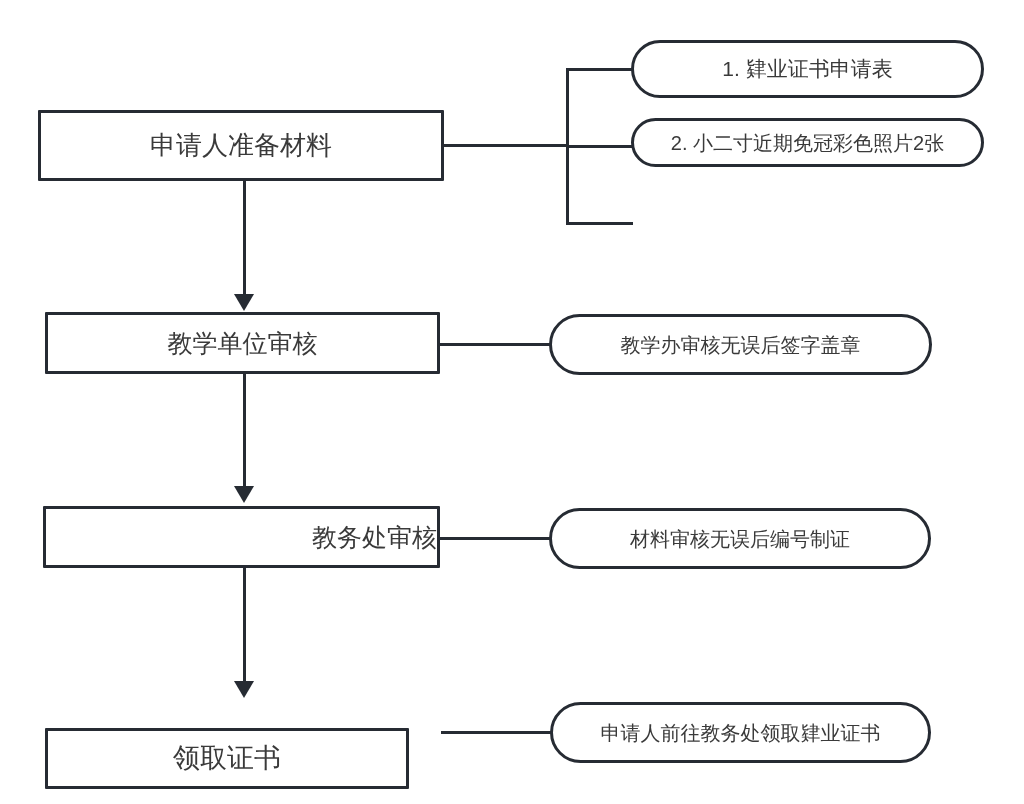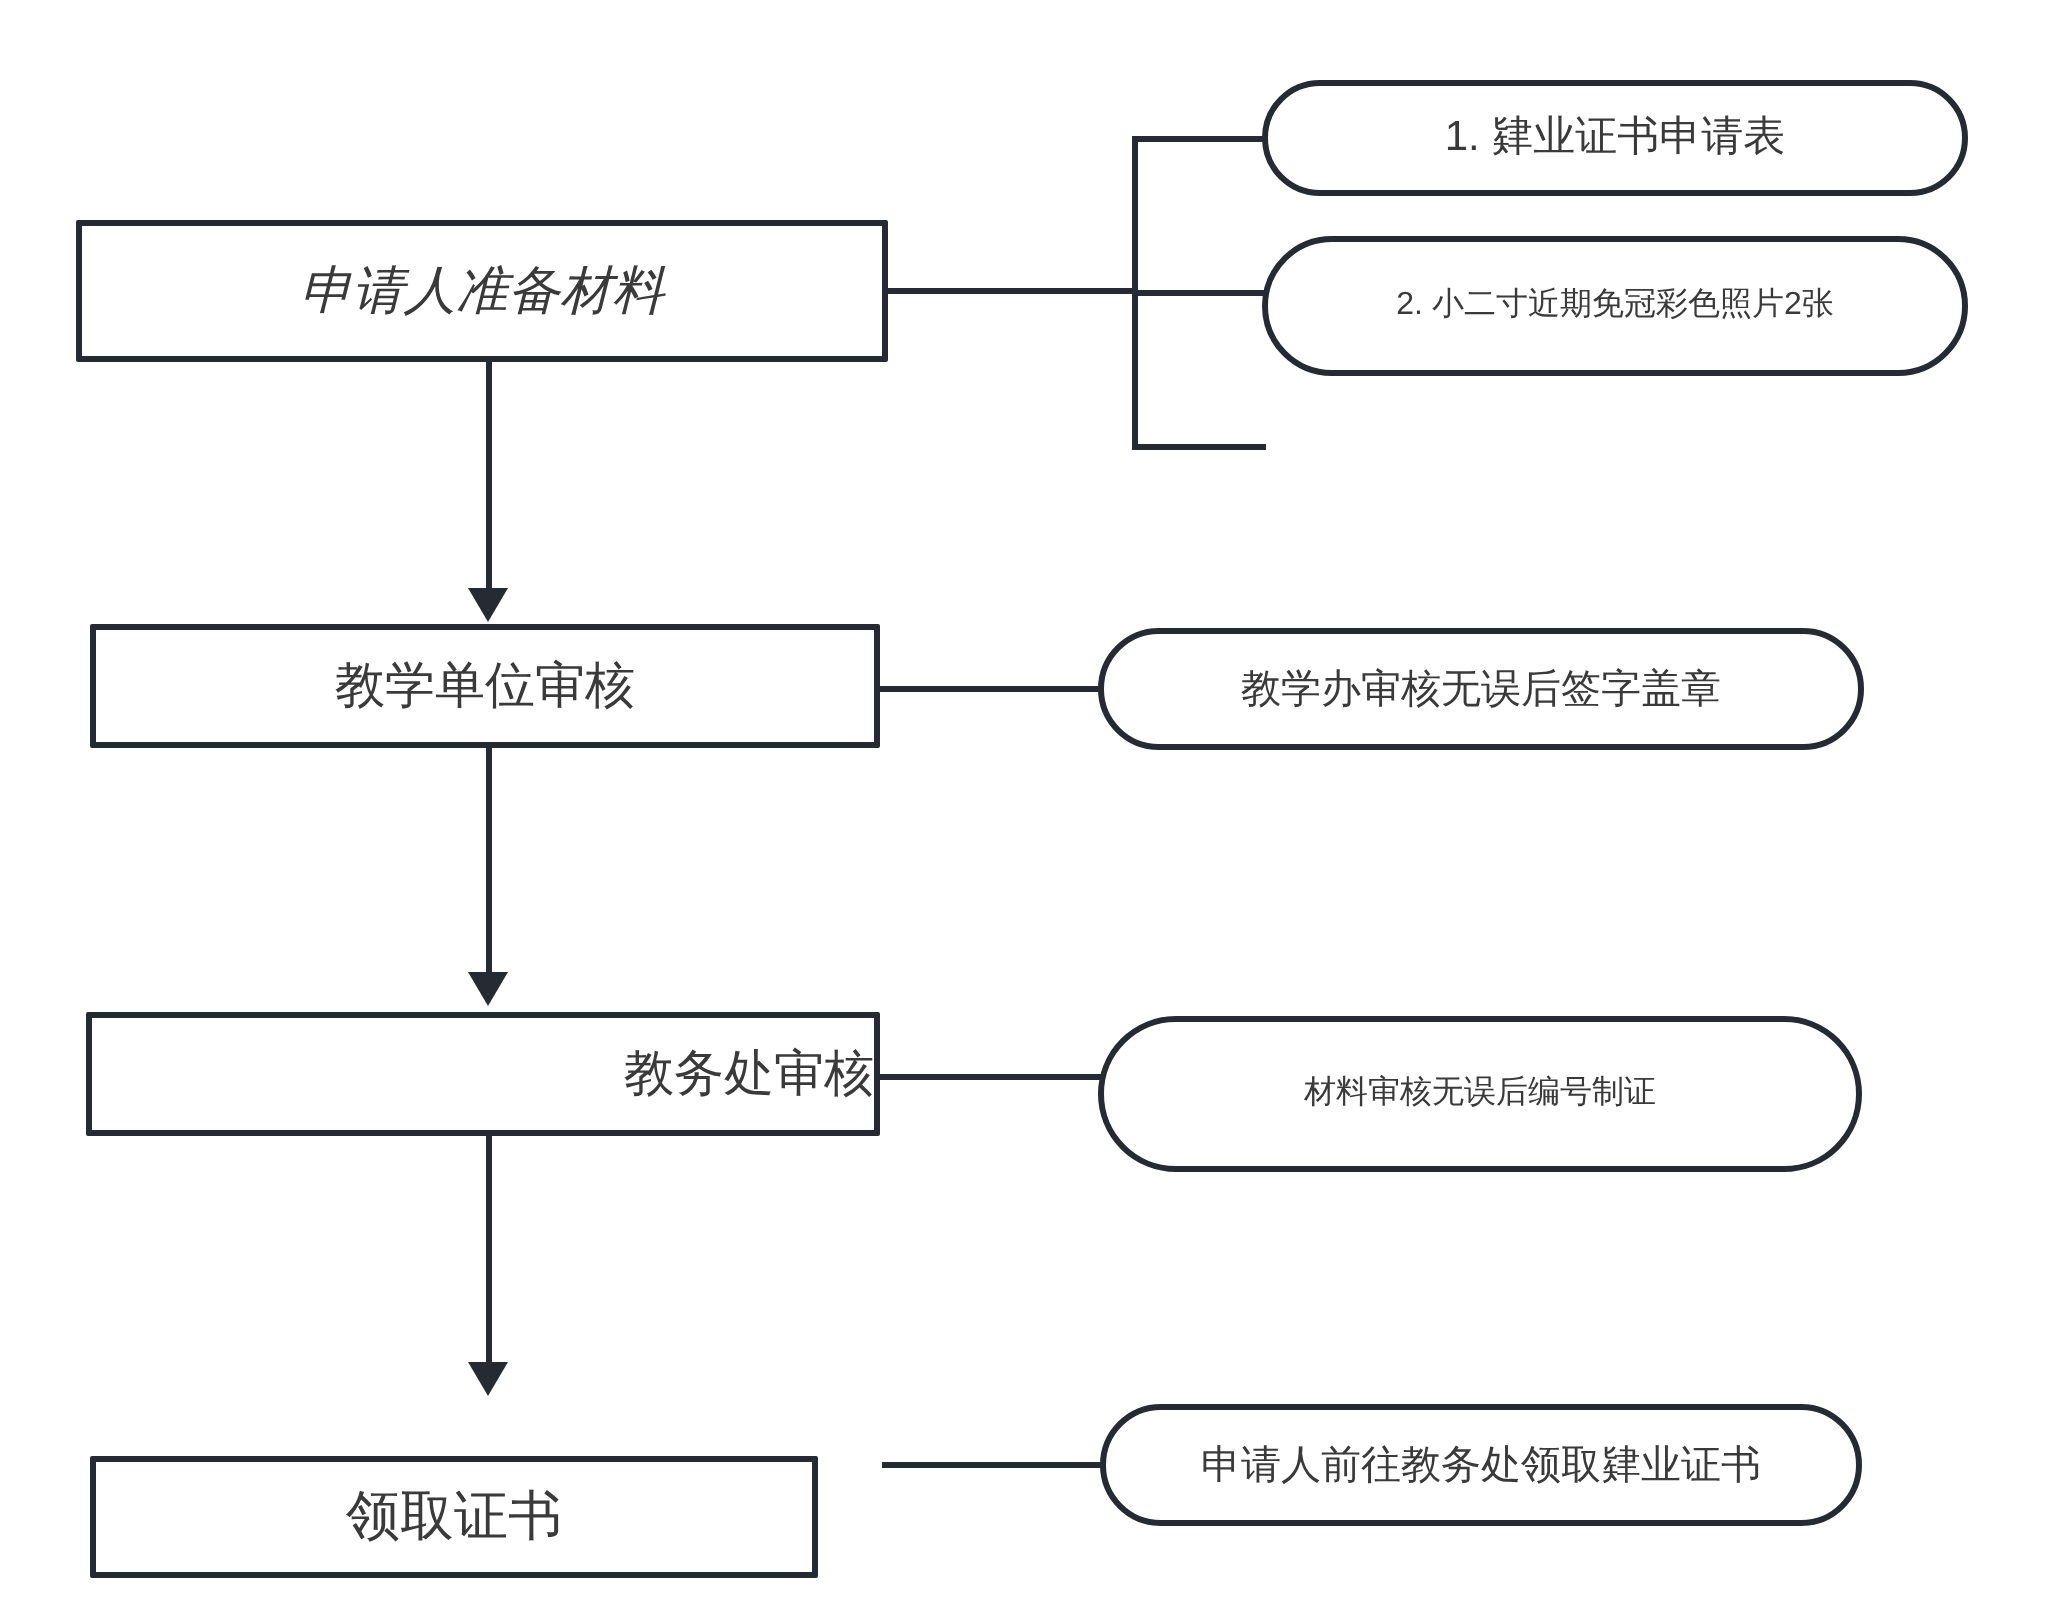--- a/index.html
+++ b/index.html
@@ -33,30 +33,30 @@
     border-radius: 1px;
   }
   .node.pill {
     border-radius: 999px;
   }
   .node-label {
     display: block;
     white-space: nowrap;
   }
   
-  .step-1 { left: 38px;  top: 110px; width: 406px; height: 71px; font-size: 26px; font-style: italic; }
+  .step-1 { left: 38px;  top: 110px; width: 406px; height: 71px; font-size: 26px; }
   .step-2 { left: 45px;  top: 312px; width: 395px; height: 62px; font-size: 25px; }
   .step-3 { left: 43px;  top: 506px; width: 397px; height: 62px; font-size: 25px; justify-content: flex-end; }
   .step-4 { left: 45px;  top: 728px; width: 364px; height: 61px; font-size: 27px; }
   
   .mat-1 { left: 631px; top: 40px;  width: 353px; height: 58px; font-size: 21px; }
-  .mat-2 { left: 631px; top: 118px; width: 353px; height: 70px; font-size: 16px; }
+  .mat-2 { left: 631px; top: 118px; width: 353px; height: 49px; font-size: 20px; }
   .mat-3 { left: 631px; top: 194px; width: 353px; height: 58px; font-size: 21px; }
   .note-2 { left: 549px; top: 314px; width: 383px; height: 61px; font-size: 20px; }
-  .note-3 { left: 549px; top: 508px; width: 382px; height: 78px; font-size: 16px; }
+  .note-3 { left: 549px; top: 508px; width: 382px; height: 61px; font-size: 20px; }
   .note-4 { left: 550px; top: 702px; width: 381px; height: 61px; font-size: 20px; }
   
   .conn {
     position: absolute;
     background: #262b33;
   }
   .conn-h { height: 3px; }
   .conn-v { width: 3px; }
   .arrow {
     position: absolute;

